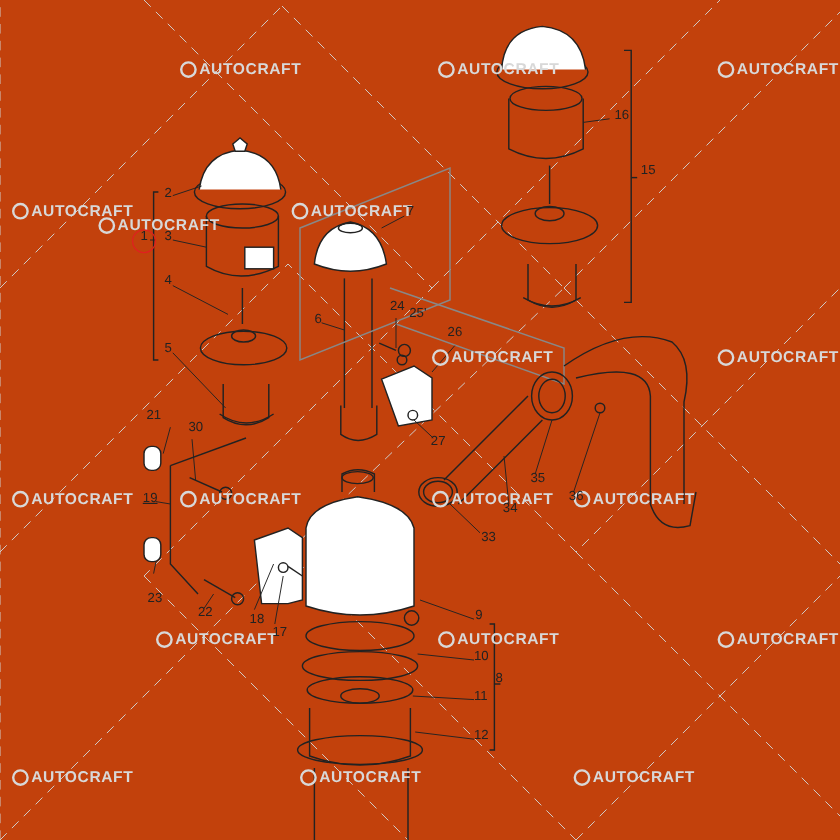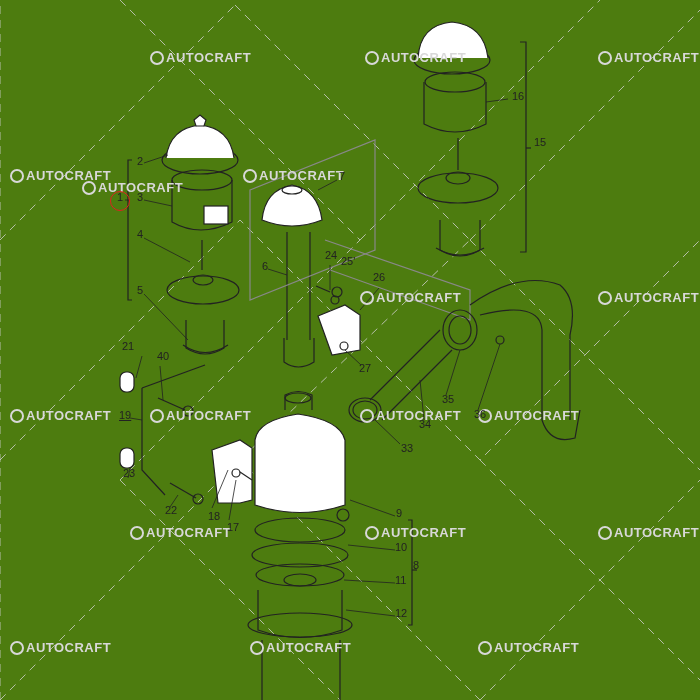--- a/index.html
+++ b/index.html
@@ -1,16 +1,16 @@
 <!DOCTYPE html>
 <html><head>
 <meta charset="utf-8">
 <style>
   html, body { margin:0; padding:0; background:#fff; }
-  #canvas { position:relative; width:700px; height:700px; overflow:hidden; background:#4d7c0f; font-family:"Liberation Sans", sans-serif; }
+  #canvas { position:relative; width:700px; height:700px; overflow:hidden; background:#c2410c; font-family:"Liberation Sans", sans-serif; }
   svg { position:absolute; left:0; top:0; }
   .wm { position:absolute; font-family:"Liberation Sans", sans-serif; font-weight:bold; font-size:13px; color:#d8d8d8; letter-spacing:0.5px; display:flex; align-items:center; gap:2px; }
   .wm .ring { width:14px; height:14px; border:2px solid #d8d8d8; border-radius:50%; box-sizing:border-box; }
   .lbl { position:absolute; font-size:11px; color:#222; line-height:1; }
   .hl { position:absolute; width:20px; height:20px; border:1.5px solid #e02020; border-radius:50%; box-sizing:border-box; }
 </style>
 </head>
 <body>
 
 <div id="canvas">
@@ -221,24 +221,24 @@
       <span class="lbl" style="left: 413px; top: 560px;">8</span>
       <span class="lbl" style="left: 396px; top: 508px;">9</span>
       <span class="lbl" style="left: 395px; top: 542px;">10</span>
       <span class="lbl" style="left: 395px; top: 575px;">11</span>
       <span class="lbl" style="left: 395px; top: 608px;">12</span>
       <span class="lbl" style="left: 534px; top: 137px;">15</span>
       <span class="lbl" style="left: 512px; top: 91px;">16</span>
       <span class="lbl" style="left: 227px; top: 522px;">17</span>
       <span class="lbl" style="left: 208px; top: 511px;">18</span>
       <span class="lbl" style="left: 119px; top: 410px; text-decoration: underline;">19</span>
-      <span class="lbl" style="left: 157px; top: 351px;">40</span>
+      <span class="lbl" style="left: 157px; top: 351px;">30</span>
       <span class="lbl" style="left: 122px; top: 341px;">21</span>
       <span class="lbl" style="left: 165px; top: 505px;">22</span>
-      <span class="lbl" style="left: 123px; top: 468px;">23</span>
+      <span class="lbl" style="left: 123px; top: 494px;">23</span>
       <span class="lbl" style="left: 325px; top: 250px;">24</span>
       <span class="lbl" style="left: 341px; top: 256px; text-align: right;">25'</span>
       <span class="lbl" style="left: 373px; top: 272px;">26</span>
       <span class="lbl" style="left: 359px; top: 363px;">27</span>
       <span class="lbl" style="left: 401px; top: 443px;">33</span>
       <span class="lbl" style="left: 419px; top: 419px;">34</span>
       <span class="lbl" style="left: 442px; top: 394px;">35</span>
       <span class="lbl" style="left: 474px; top: 409px;">36</span>
     </div>
   <div class="hl" style="left:110px;top:191px;"></div>

